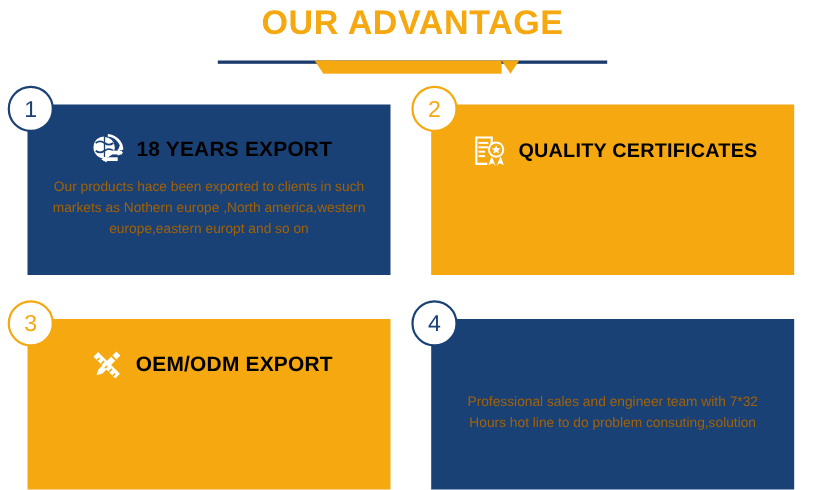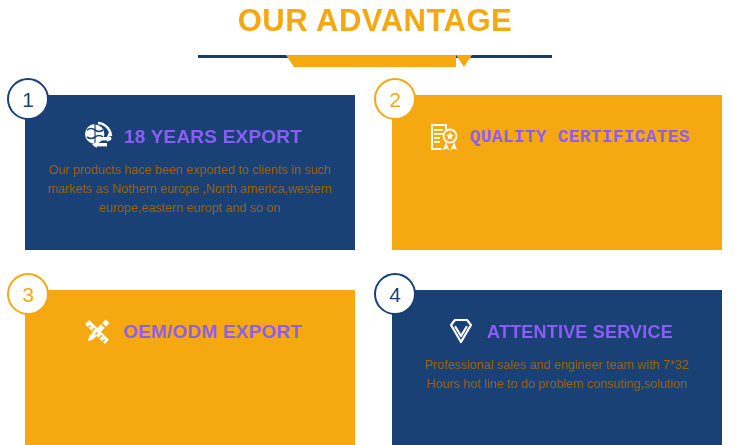--- a/index.html
+++ b/index.html
@@ -142,28 +142,28 @@
   .card-icon {
     width: 40px;
     height: 40px;
     flex: 0 0 40px;
     display: flex;
     align-items: center;
     justify-content: center;
   }
   .card-icon svg { display: block; }
   .card-title {
-    color: #8b5cf6;
+    color: #000000;
     font-size: 19px;
     font-weight: bold;
     letter-spacing: 0.2px;
     white-space: nowrap;
     margin-left: 6px;
   }
-  .card-2 .card-title { font-size: 18px; font-family: Liberation Mono, monospace; }
+  .card-2 .card-title { font-size: 18px; }
   .card-4 .card-title { font-size: 18px; }
 
   .card-body {
     position: absolute;
     left: 20px;
     top: 66px;
     width: 290px;
     text-align: center;
     color: #a16207;
     font-size: 12.5px;
@@ -253,25 +253,16 @@
           </g>
         </svg>
       </span>
       <span class="card-title">OEM/ODM EXPORT</span>
     </div>
   </div>
 
   <div class="card card-4 navy">
     <div class="card-bg"></div>
     <div class="badge">4</div>
-    <div class="card-head">
-      <span class="card-icon">
-        <svg width="36" height="36" viewBox="0 0 36 36">
-          <path d="M8 11 L12 6 H24 L28 11 L18 28 Z" fill="none" stroke="#ffffff" stroke-width="2.2" stroke-linejoin="round"></path>
-          <path d="M12.5 13 L18 22 L23.5 13" fill="none" stroke="#ffffff" stroke-width="2.2" stroke-linecap="round" stroke-linejoin="round"></path>
-        </svg>
-      </span>
-      <span class="card-title">ATTENTIVE SERVICE</span>
-    </div>
     <div class="card-body">Professional sales and engineer team with 7*32 Hours hot line to do problem consuting,solution</div>
   </div>
 
 </div>
 
 </body></html>

